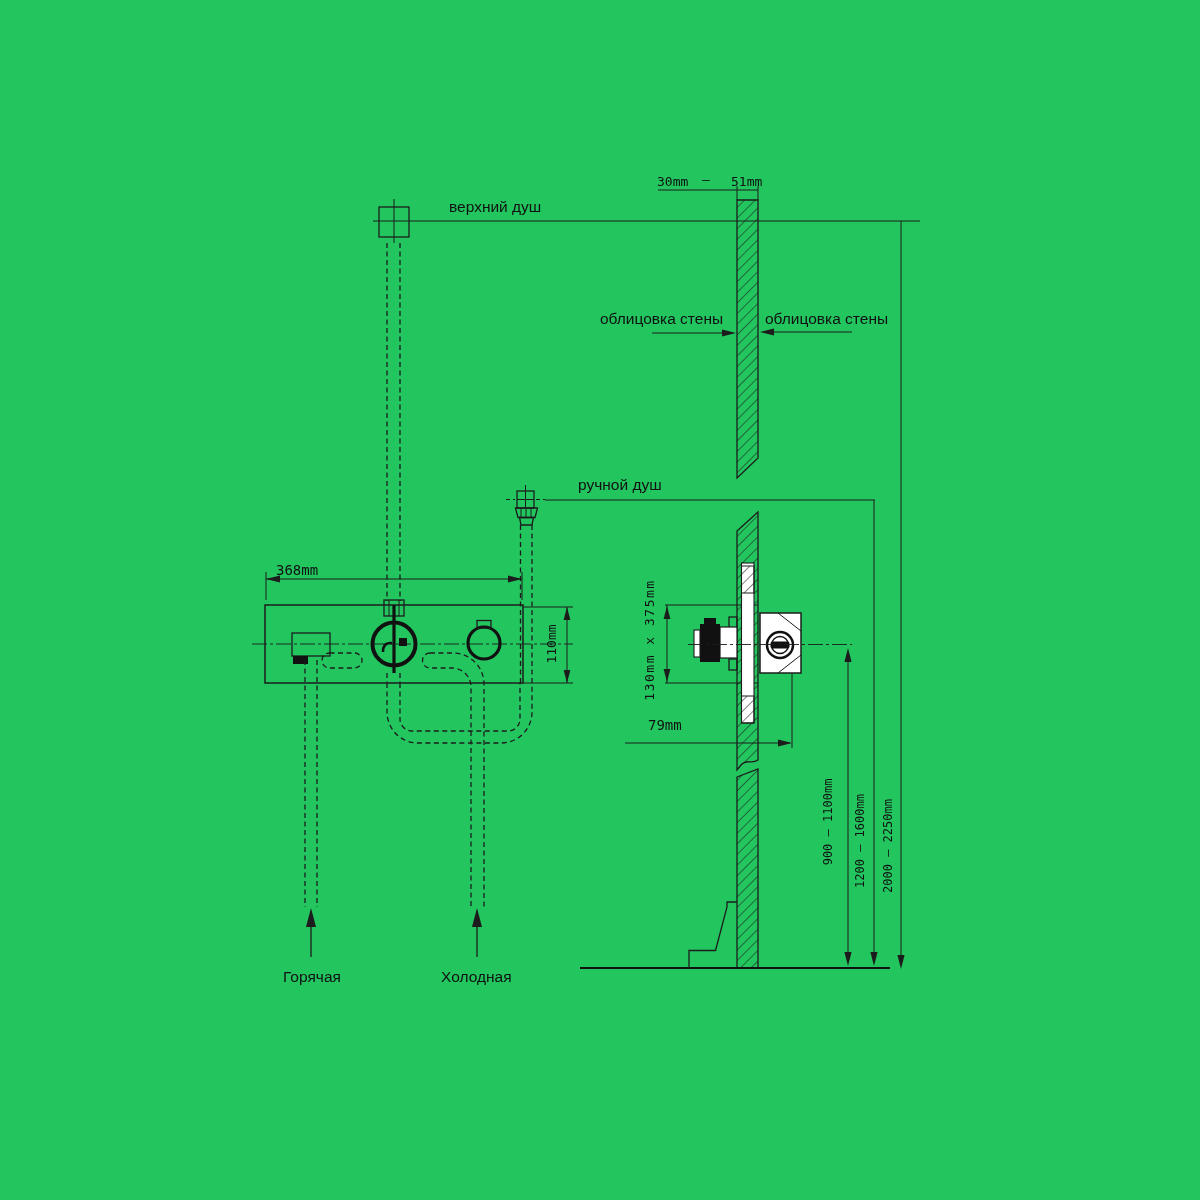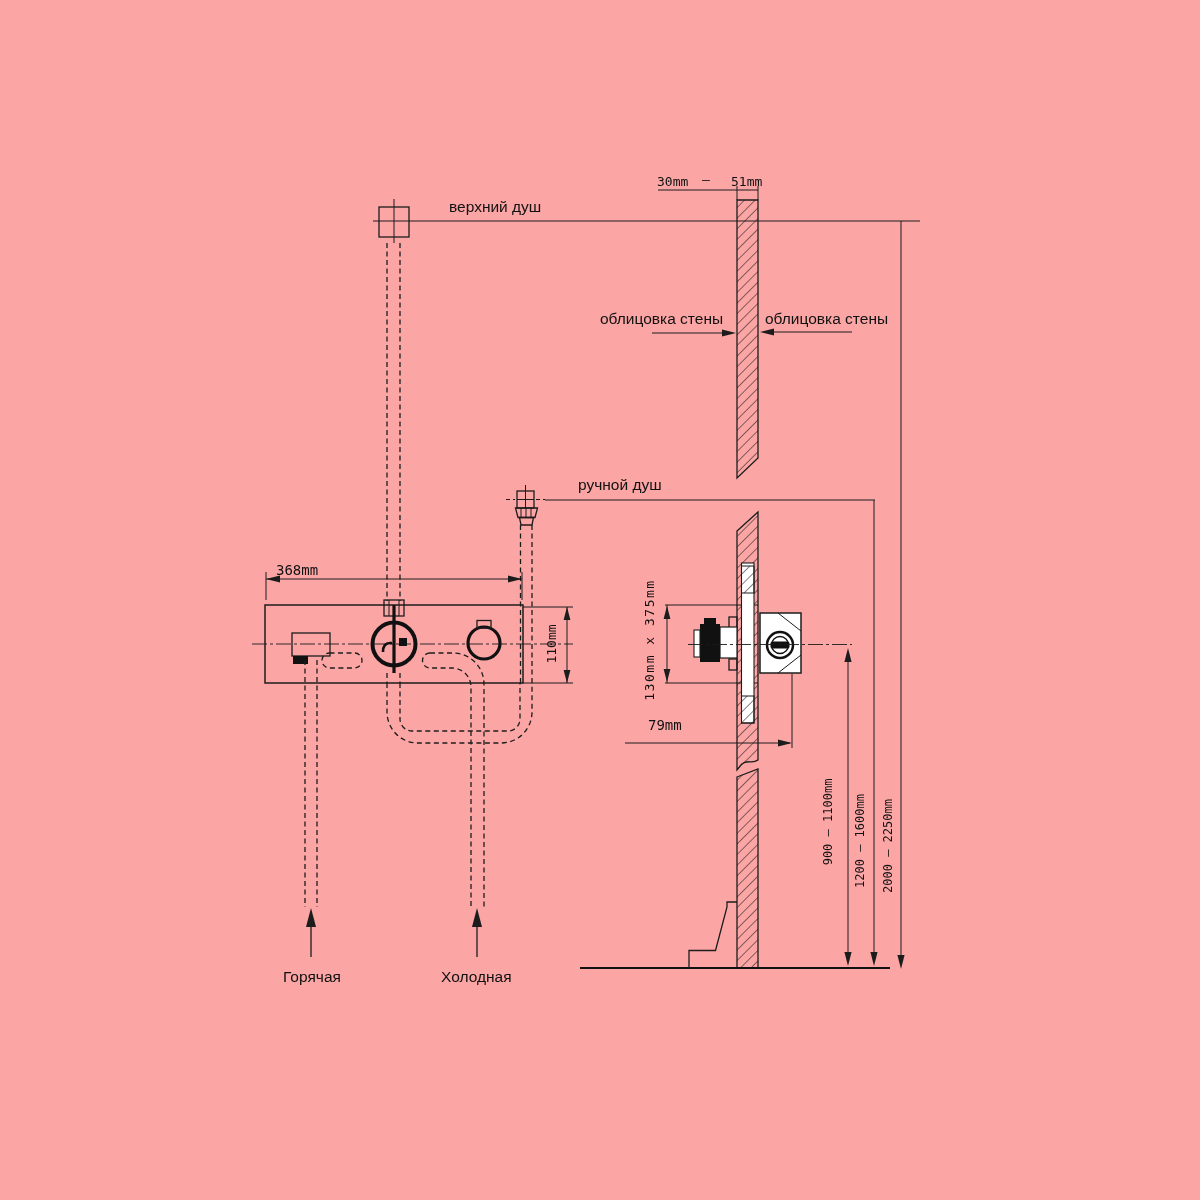--- a/index.html
+++ b/index.html
@@ -1,16 +1,16 @@
 <!DOCTYPE html>
 <html><head>
 <meta charset="utf-8">
 <style>
   html,body{margin:0;padding:0;background:#fff;}
-  .stage{position:relative;width:1200px;height:1200px;background:#fca5a5;overflow:hidden;}
+  .stage{position:relative;width:1200px;height:1200px;background:#22c55e;overflow:hidden;}
   svg{display:block;}
   .ln{stroke:#1c1c1c;stroke-width:1.3;fill:none;}
   .thin{stroke:#1c1c1c;stroke-width:1;fill:none;}
   .thick{stroke:#111;stroke-width:2;fill:none;}
   .pipe{stroke:#1c1c1c;stroke-width:1.3;fill:none;stroke-dasharray:5 3.5;}
   .cl{stroke:#1c1c1c;stroke-width:.9;fill:none;stroke-dasharray:15 3 3 3;}
   .arr{fill:#1c1c1c;stroke:none;}
   .dim{font-family:"DejaVu Sans Mono",monospace;font-size:13px;fill:#111;}
   .dim-lg{font-family:"DejaVu Sans Mono",monospace;font-size:14px;fill:#111;}
   .dim-v{font-family:"DejaVu Sans Mono",monospace;font-size:12px;fill:#111;}

